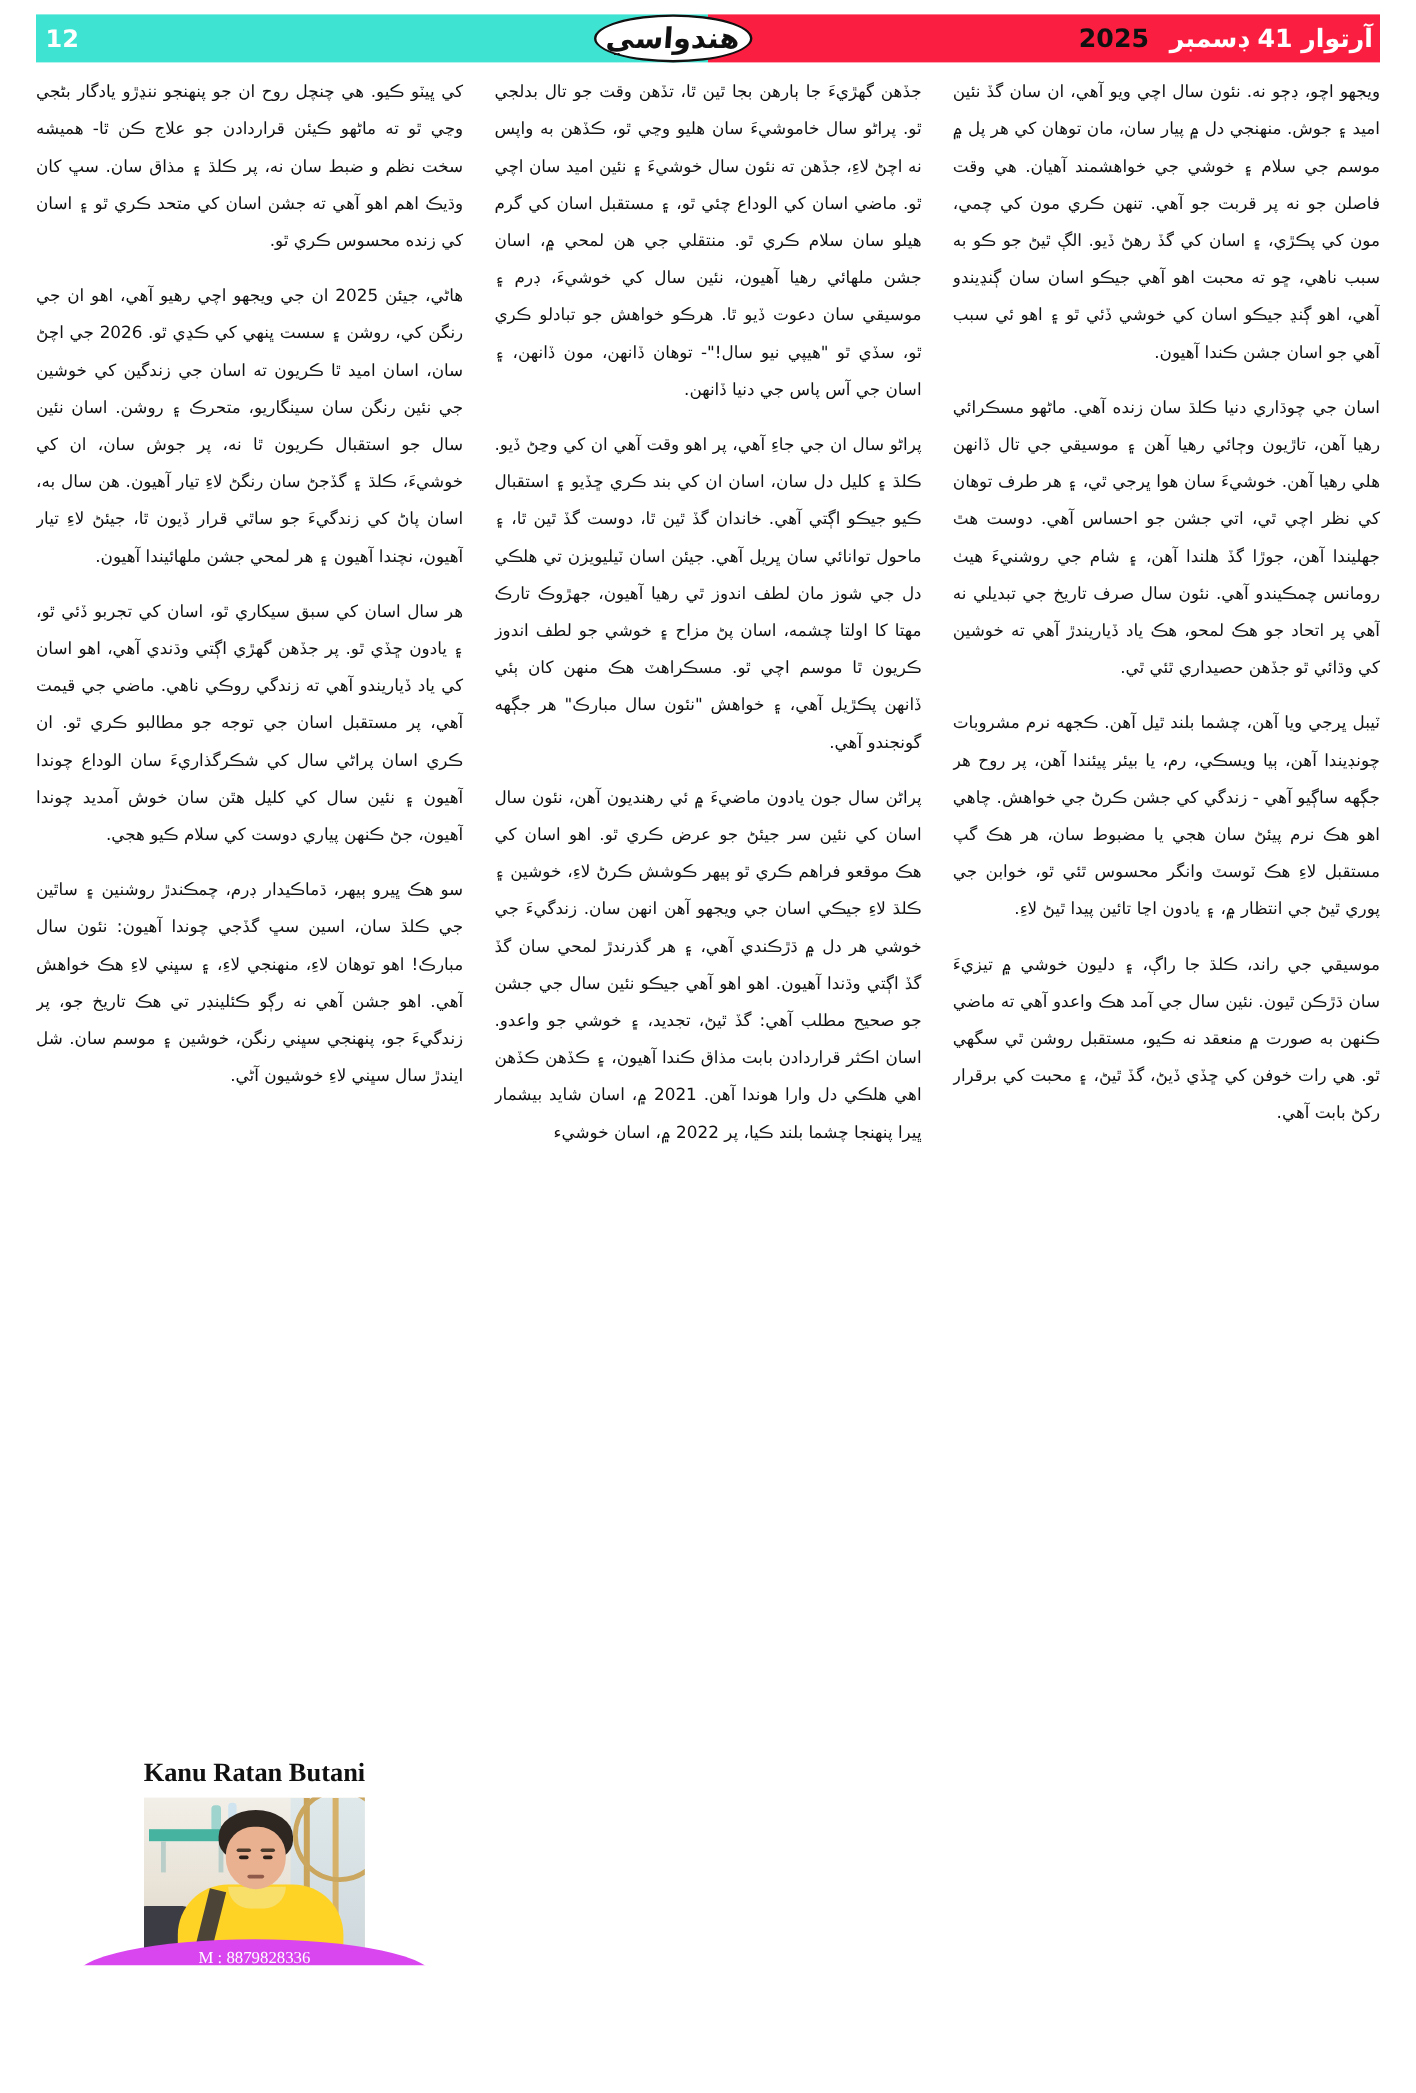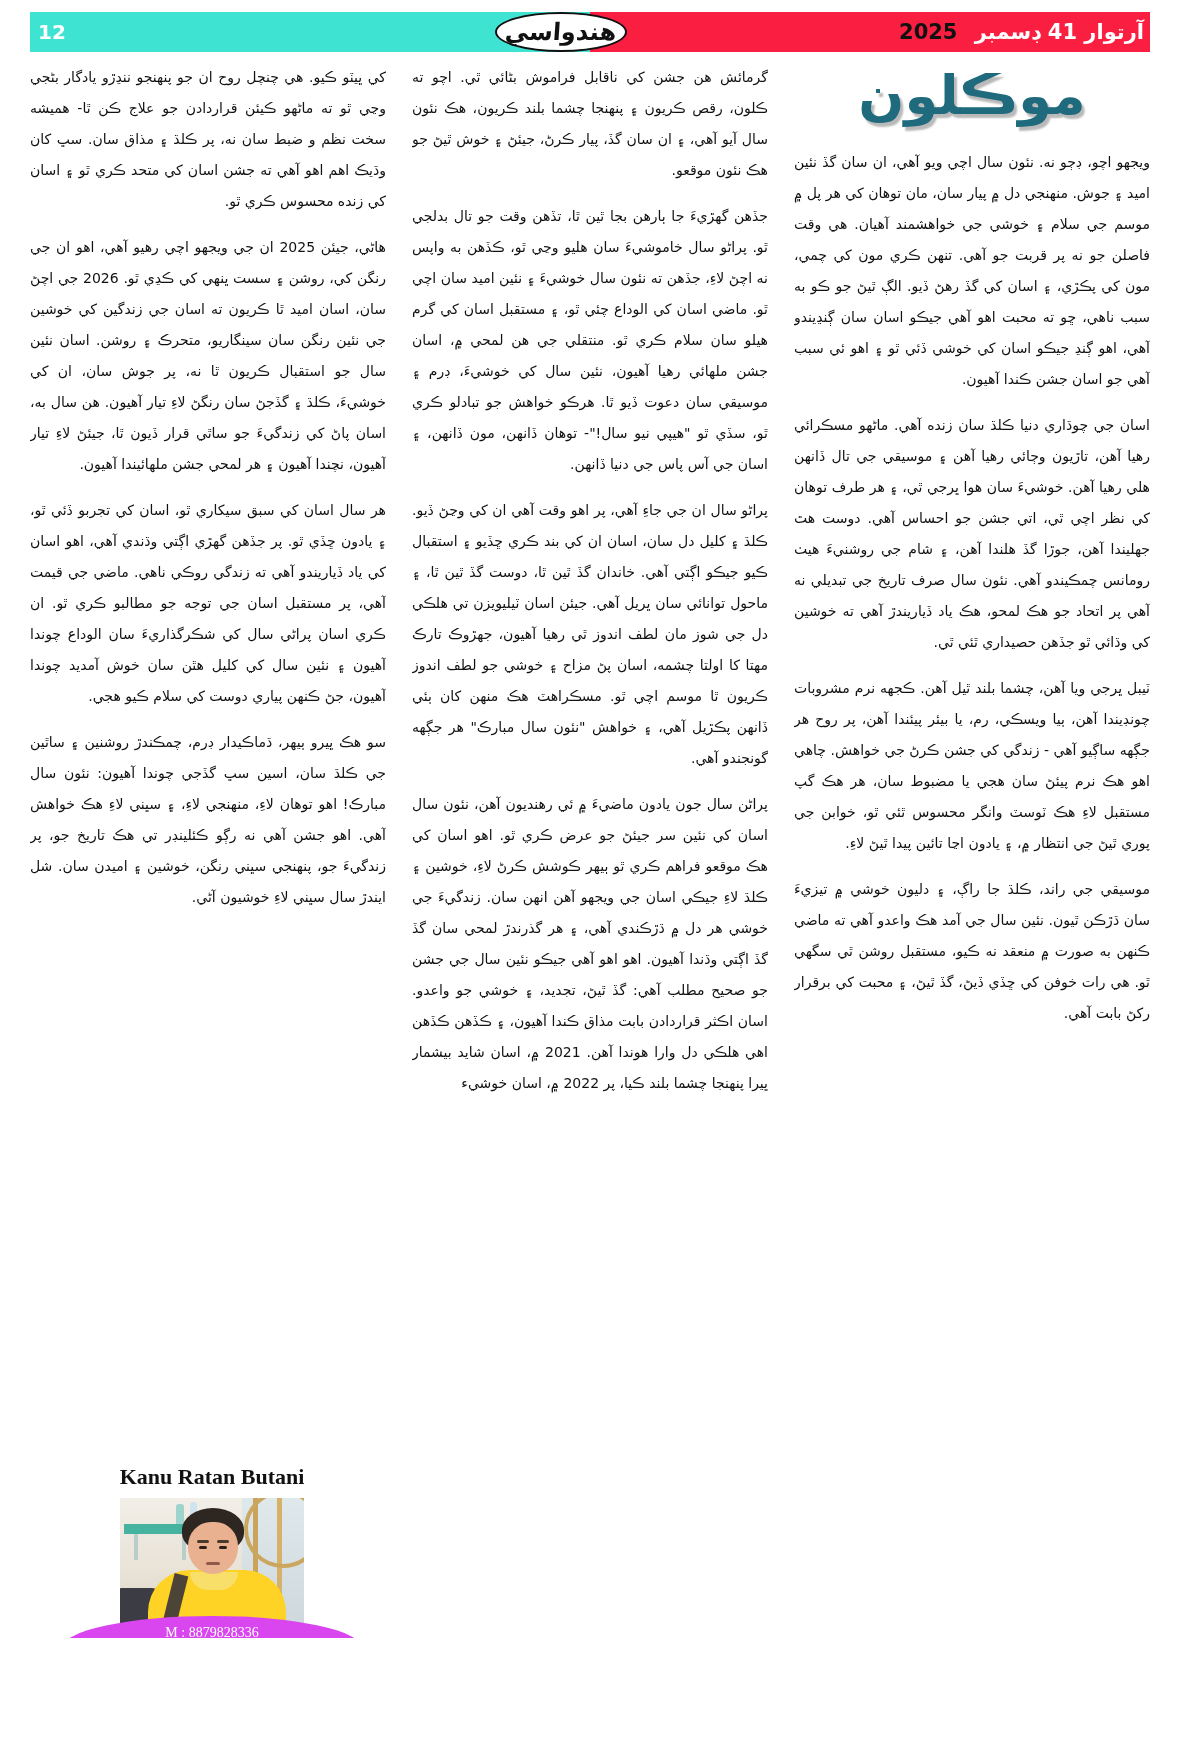--- a/index.html
+++ b/index.html
@@ -104,39 +104,37 @@
       </span>
     </div>
     <div class="masthead-oval">
       <span>هندواسي</span>
     </div>
   </div>
 
   <div class="content">
 
     <section class="col">
-      <h1 class="article-title">موڪلون</h1>
       <p>ويجهو اچو، ڊڄو نه. نئون سال اچي ويو آهي، ان سان گڏ نئين اميد ۽ جوش. منهنجي دل ۾ پيار سان، مان توهان کي هر پل ۾ موسم جي سلام ۽ خوشي جي خواهشمند آهيان. هي وقت فاصلن جو نه پر قربت جو آهي. تنهن ڪري مون کي چمي، مون کي پڪڙي، ۽ اسان کي گڏ رهڻ ڏيو. الڳ ٿيڻ جو ڪو به سبب ناهي، ڇو ته محبت اهو آهي جيڪو اسان سان ڳنڍيندو آهي، اهو ڳنڍ جيڪو اسان کي خوشي ڏئي ٿو ۽ اهو ئي سبب آهي جو اسان جشن ڪندا آهيون.</p>
       <p>اسان جي چوڌاري دنيا ڪلڌ سان زنده آهي. ماڻهو مسڪرائي رهيا آهن، تاڙيون وڄائي رهيا آهن ۽ موسيقي جي تال ڏانهن هلي رهيا آهن. خوشيءَ سان هوا ڀرجي ٿي، ۽ هر طرف توهان کي نظر اچي ٿي، اتي جشن جو احساس آهي. دوست هٿ جهليندا آهن، جوڙا گڏ هلندا آهن، ۽ شام جي روشنيءَ هيٺ رومانس چمڪيندو آهي. نئون سال صرف تاريخ جي تبديلي نه آهي پر اتحاد جو هڪ لمحو، هڪ ياد ڏياريندڙ آهي ته خوشين کي وڌائي ٿو جڏهن حصيداري ٿئي ٿي.</p>
       <p>ٽيبل ڀرجي ويا آهن، چشما بلند ٿيل آهن. ڪجهه نرم مشروبات چونڊيندا آهن، ٻيا ويسڪي، رم، يا بيئر پيئندا آهن، پر روح هر جڳهه ساڳيو آهي - زندگي کي جشن ڪرڻ جي خواهش. چاهي اهو هڪ نرم پيئڻ سان هجي يا مضبوط سان، هر هڪ گپ مستقبل لاءِ هڪ ٽوسٽ وانگر محسوس ٿئي ٿو، خوابن جي پوري ٿيڻ جي انتظار ۾، ۽ يادون اڃا تائين پيدا ٿيڻ لاءِ.</p>
       <p>موسيقي جي راند، ڪلڌ جا راڳ، ۽ دليون خوشي ۾ تيزيءَ سان ڌڙڪن ٿيون. نئين سال جي آمد هڪ واعدو آهي ته ماضي ڪنهن به صورت ۾ منعقد نه ڪيو، مستقبل روشن ٿي سگهي ٿو. هي رات خوفن کي ڇڏي ڏيڻ، گڏ ٿيڻ، ۽ محبت کي برقرار رکڻ بابت آهي.</p>
     </section>
 
     <section class="col">
-      <p>گرمائش هن جشن کي ناقابل فراموش بڻائي ٿي. اچو ته ڪلون، رقص ڪريون ۽ پنهنجا چشما بلند ڪريون، هڪ نئون سال آيو آهي، ۽ ان سان گڏ، پيار ڪرڻ، جيئڻ ۽ خوش ٿيڻ جو هڪ نئون موقعو.</p>
       <p>جڏهن گهڙيءَ جا ٻارهن بجا ٿين ٿا، تڏهن وقت جو تال بدلجي ٿو. پراڻو سال خاموشيءَ سان هليو وڃي ٿو، ڪڏهن به واپس نه اچڻ لاءِ، جڏهن ته نئون سال خوشيءَ ۽ نئين اميد سان اچي ٿو. ماضي اسان کي الوداع چئي ٿو، ۽ مستقبل اسان کي گرم هيلو سان سلام ڪري ٿو. منتقلي جي هن لمحي ۾، اسان جشن ملهائي رهيا آهيون، نئين سال کي خوشيءَ، ڊرم ۽ موسيقي سان دعوت ڏيو ٿا. هرڪو خواهش جو تبادلو ڪري ٿو، سڏي ٿو "هيپي نيو سال!"- توهان ڏانهن، مون ڏانهن، ۽ اسان جي آس پاس جي دنيا ڏانهن.</p>
       <p>پراڻو سال ان جي جاءِ آهي، پر اهو وقت آهي ان کي وڃڻ ڏيو. ڪلڌ ۽ کليل دل سان، اسان ان کي بند ڪري ڇڏيو ۽ استقبال ڪيو جيڪو اڳتي آهي. خاندان گڏ ٿين ٿا، دوست گڏ ٿين ٿا، ۽ ماحول توانائي سان ڀريل آهي. جيئن اسان ٽيليويزن تي هلڪي دل جي شوز مان لطف اندوز ٿي رهيا آهيون، جهڙوڪ تارڪ مهتا کا اولتا چشمه، اسان پڻ مزاح ۽ خوشي جو لطف اندوز ڪريون ٿا موسم اچي ٿو. مسڪراهٽ هڪ منهن کان ٻئي ڏانهن پڪڙيل آهي، ۽ خواهش "نئون سال مبارڪ" هر جڳهه گونجندو آهي.</p>
       <p>پراڻن سال جون يادون ماضيءَ ۾ ئي رهنديون آهن، نئون سال اسان کي نئين سر جيئڻ جو عرض ڪري ٿو. اهو اسان کي هڪ موقعو فراهم ڪري ٿو ٻيهر ڪوشش ڪرڻ لاءِ، خوشين ۽ ڪلڌ لاءِ جيڪي اسان جي ويجهو آهن انهن سان. زندگيءَ جي خوشي هر دل ۾ ڌڙڪندي آهي، ۽ هر گذرندڙ لمحي سان گڏ گڏ اڳتي وڌندا آهيون. اهو اهو آهي جيڪو نئين سال جي جشن جو صحيح مطلب آهي: گڏ ٿيڻ، تجديد، ۽ خوشي جو واعدو. اسان اڪثر قراردادن بابت مذاق ڪندا آهيون، ۽ ڪڏهن ڪڏهن اهي هلڪي دل وارا هوندا آهن. 2021 ۾، اسان شايد بيشمار ڀيرا پنهنجا چشما بلند ڪيا، پر 2022 ۾، اسان خوشيء</p>
     </section>
 
     <section class="col">
       <p>کي ڀيٽو ڪيو. هي چنچل روح ان جو پنهنجو ننڍڙو يادگار بڻجي وڃي ٿو ته ماڻهو ڪيئن قراردادن جو علاج ڪن ٿا- هميشه سخت نظم و ضبط سان نه، پر ڪلڌ ۽ مذاق سان. سڀ کان وڌيڪ اهم اهو آهي ته جشن اسان کي متحد ڪري ٿو ۽ اسان کي زنده محسوس ڪري ٿو.</p>
       <p>هاڻي، جيئن 2025 ان جي ويجهو اچي رهيو آهي، اهو ان جي رنگن کي، روشن ۽ سست ڀنهي کي ڪڍي ٿو. 2026 جي اچڻ سان، اسان اميد ٿا ڪريون ته اسان جي زندگين کي خوشين جي نئين رنگن سان سينگاريو، متحرڪ ۽ روشن. اسان نئين سال جو استقبال ڪريون ٿا نه، پر جوش سان، ان کي خوشيءَ، ڪلڌ ۽ گڏجڻ سان رنگڻ لاءِ تيار آهيون. هن سال به، اسان پاڻ کي زندگيءَ جو ساٿي قرار ڏيون ٿا، جيئڻ لاءِ تيار آهيون، نچندا آهيون ۽ هر لمحي جشن ملهائيندا آهيون.</p>
       <p>هر سال اسان کي سبق سيکاري ٿو، اسان کي تجربو ڏئي ٿو، ۽ يادون ڇڏي ٿو. پر جڏهن گهڙي اڳتي وڌندي آهي، اهو اسان کي ياد ڏياريندو آهي ته زندگي روڪي ناهي. ماضي جي قيمت آهي، پر مستقبل اسان جي توجه جو مطالبو ڪري ٿو. ان ڪري اسان پراڻي سال کي شڪرگذاريءَ سان الوداع چوندا آهيون ۽ نئين سال کي کليل هٿن سان خوش آمديد چوندا آهيون، جڻ ڪنهن پياري دوست کي سلام ڪيو هجي.</p>
-      <p>سو هڪ ڀيرو ٻيهر، ڌماڪيدار ڊرم، چمڪندڙ روشنين ۽ ساٿين جي ڪلڌ سان، اسين سڀ گڏجي چوندا آهيون: نئون سال مبارڪ! اهو توهان لاءِ، منهنجي لاءِ، ۽ سڀني لاءِ هڪ خواهش آهي. اهو جشن آهي نه رڳو ڪئلينڊر تي هڪ تاريخ جو، پر زندگيءَ جو، پنهنجي سڀني رنگن، خوشين ۽ اميدن سان. شل ايندڙ سال سڀني لاءِ خوشيون آڻي.</p>
+      <p>سو هڪ ڀيرو ٻيهر، ڌماڪيدار ڊرم، چمڪندڙ روشنين ۽ ساٿين جي ڪلڌ سان، اسين سڀ گڏجي چوندا آهيون: نئون سال مبارڪ! اهو توهان لاءِ، منهنجي لاءِ، ۽ سڀني لاءِ هڪ خواهش آهي. اهو جشن آهي نه رڳو ڪئلينڊر تي هڪ تاريخ جو، پر زندگيءَ جو، پنهنجي سڀني رنگن، خوشين ۽ موسم سان. شل ايندڙ سال سڀني لاءِ خوشيون آڻي.</p>
 
       <div class="author-block">
         <h2 class="author-name">Kanu Ratan Butani</h2>
 
         <div class="author-photo">
           <div class="ph-fig1"></div>
           <div class="ph-fig2"></div>
           <div class="ph-shelf"></div>
           <div class="ph-shelf-leg"></div>
           <div class="ph-shelf-leg2"></div>

